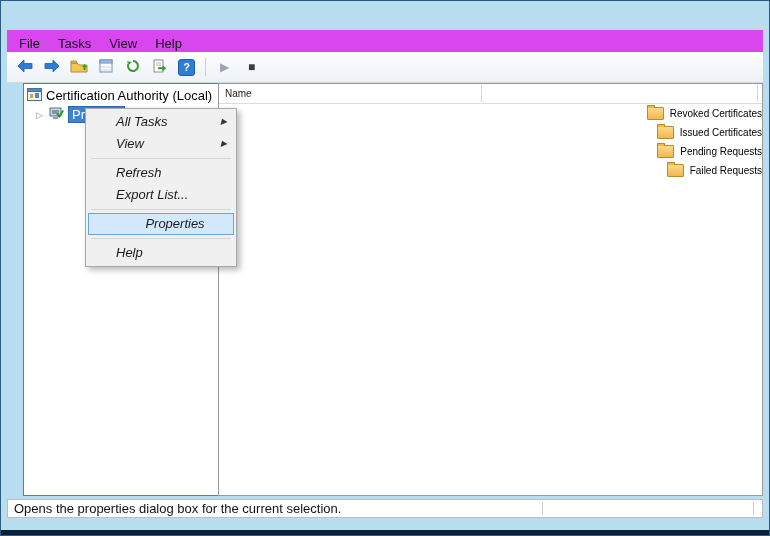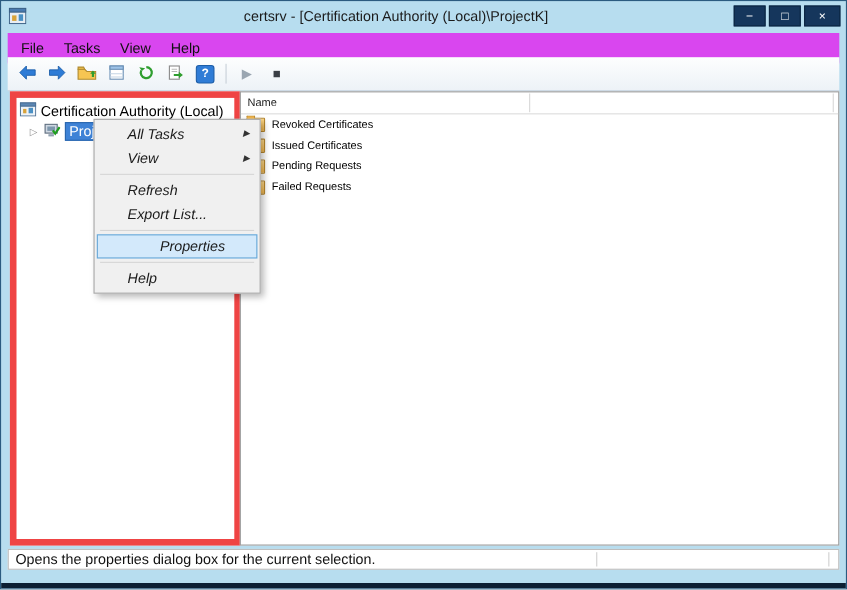--- a/index.html
+++ b/index.html
@@ -27,35 +27,35 @@
            display:flex;align-items:center;padding-left:4px;box-sizing:border-box;}
   .tb{width:25px;height:23px;background:transparent;border:none;display:flex;align-items:center;
       justify-content:center;padding:0;margin:0 1px;}
   .tb-sep{width:1px;height:18px;background:#c7cfd8;margin:0 5px;}
   .help-badge{width:15px;height:15px;background:#2f7cd6;border:1px solid #1d5ea8;border-radius:3px;
               color:#fff;font-size:11px;font-weight:bold;line-height:14px;text-align:center;display:inline-block;}
   .play-glyph{color:#9aa6b1;font-size:12px;}
   .stop-glyph{color:#3a3f45;font-size:12px;}
 
   
-  .tree-pane{position:absolute;left:8px;top:82px;width:210px;bottom:39px;background:#fff;
-             border:6px solid #ef4444;box-sizing:border-box;font-size:13px;}
+  .tree-pane{position:absolute;left:22px;top:82px;width:210px;bottom:39px;background:#fff;
+             border:1px solid #ef4444;box-sizing:border-box;font-size:13px;}
   .list-pane{position:absolute;left:217px;right:6px;top:82px;bottom:39px;background:#fff;
              border:1px solid #9b9b9b;box-sizing:border-box;font-size:10px;}
 
   .tree-row{height:19px;display:flex;align-items:center;gap:4px;white-space:nowrap;}
   .tree-row.root{padding-left:3px;margin-top:2px;}
   .tree-row.child{padding-left:10px;}
   .expand{width:11px;text-align:center;color:#8f8f8f;font-size:9px;}
   .sel{background:#3e82d6;border:1px solid #2a66ad;color:#fff;padding:0 3px;line-height:15px;}
 
   .list-header{height:19px;border-bottom:1px solid #dcdcdc;position:relative;display:flex;
                align-items:center;padding-left:6px;color:#1b1b1b;}
   .col-div{position:absolute;top:1px;bottom:1px;width:1px;background:#d8d8d8;}
-  .list-row{height:19px;display:flex;align-items:center;gap:6px;padding-left:5px;white-space:nowrap;}
+  .list-row{height:19px;display:flex;align-items:center;gap:6px;padding-left:5px;white-space:nowrap;justify-content:flex-end;}
   .folder{width:15px;height:11px;background:linear-gradient(#fdd98a,#f3b74d);border:1px solid #b9892f;
           border-radius:1px;position:relative;display:inline-block;flex:0 0 auto;}
   .folder::before{content:"";position:absolute;top:-3px;left:-1px;width:6px;height:2px;background:#f3b74d;
           border:1px solid #b9892f;border-bottom:none;border-radius:1px 1px 0 0;}
 
   
   .context-menu{position:absolute;left:84px;top:107px;width:152px;background:#f0f0f0;
                 border:1px solid #a8a8a8;box-shadow:3px 3px 6px rgba(0,0,0,.28);padding:2px;z-index:10;
                 box-sizing:border-box;}
   .cm-item{position:relative;height:22px;line-height:22px;padding-left:28px;font-size:13px;color:#1a1a1a;
@@ -70,36 +70,20 @@
              border:1px solid #bdbdbd;box-sizing:border-box;display:flex;align-items:center;
              padding-left:6px;font-size:13px;color:#111;position:absolute;}
   .sb-div{position:absolute;top:2px;bottom:2px;width:1px;background:#cfcfcf;}
   .bottom-band{position:absolute;left:0;right:0;bottom:0;height:5px;background:#0c1f33;}
 </style>
 </head>
 <body>
 
 <div class="window">
 
-  <div class="titlebar">
-    <span class="app-icon">
-      <svg width="16" height="15" viewBox="0 0 16 15">
-        <rect x="0.5" y="0.5" width="15" height="14" fill="#e8eef5" stroke="#3a5f84"></rect>
-        <rect x="0.5" y="0.5" width="15" height="3.5" fill="#4a7ab0" stroke="#3a5f84"></rect>
-        <rect x="3" y="7" width="4" height="5" fill="#d8a33a"></rect>
-        <rect x="9" y="6" width="4" height="6" fill="#4a90c4"></rect>
-      </svg>
-    </span>
-    <span class="title">certsrv - [Certification Authority (Local)\ProjectK]</span>
-    <span class="caption-buttons">
-      <button class="cap">−</button>
-      <button class="cap">□</button>
-      <button class="cap close">×</button>
-    </span>
-  </div>
 
   <div class="menubar">
     <span class="menu-item">File</span>
     <span class="menu-item">Tasks</span>
     <span class="menu-item">View</span>
     <span class="menu-item">Help</span>
   </div>
 
   <div class="toolbar">
     <button class="tb">

